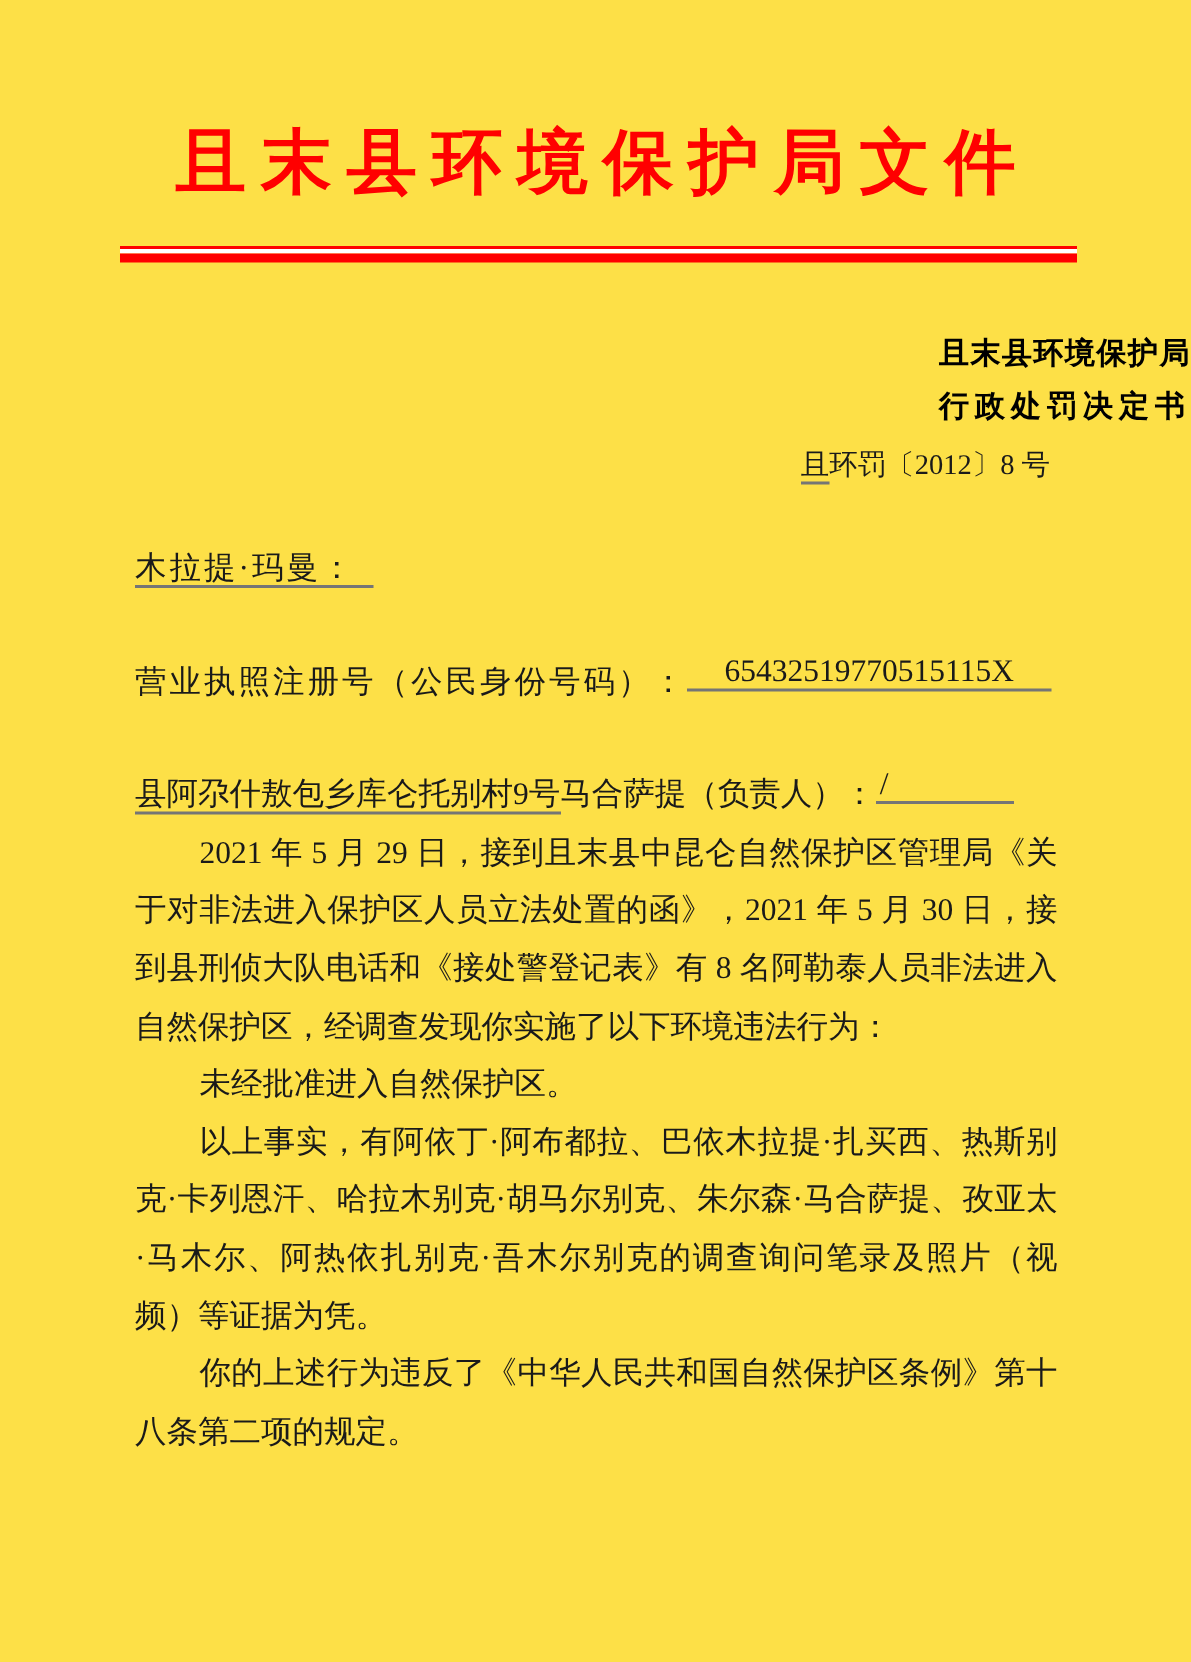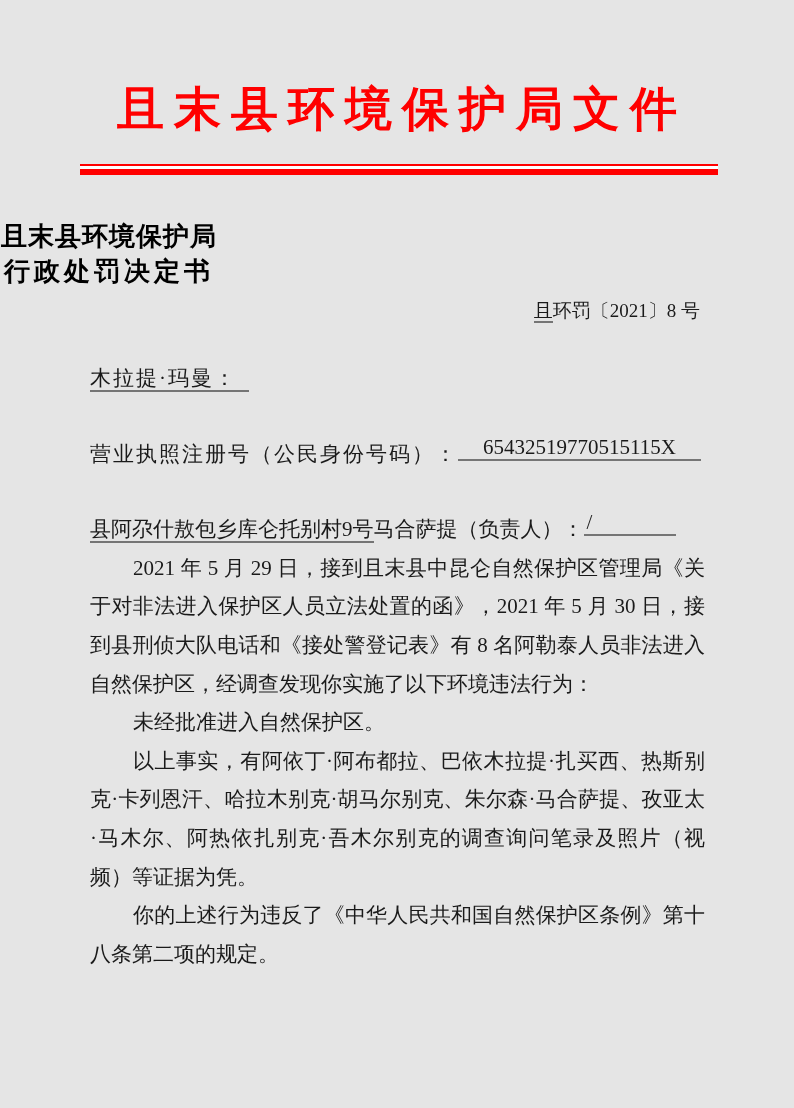--- a/index.html
+++ b/index.html
@@ -2,21 +2,21 @@
 <html><head>
 <meta charset="utf-8">
 <style>
   * { margin: 0; padding: 0; box-sizing: border-box; }
   html, body { background: #ffffff; }
   .page {
     position: relative;
     width: 794px;
     height: 1108px;
     margin: 0 auto;
-    background: #e5e5e5;
+    background: #fde047;
     overflow: hidden;
     font-family: "Liberation Serif", "DejaVu Serif", serif;
     color: #111111;
   }
   
   .letterhead {
     margin-top: 80px;
     text-align: center;
     font-size: 47px;
     font-weight: bold;
@@ -27,23 +27,23 @@
     white-space: nowrap;
   }
   .rule { margin: 26px 76px 0 80px; }
   .rule-thin  { height: 2px; background: #ff0000; }
   .rule-gap   { height: 3px; background: #ffffff; }
   .rule-thick { height: 6px; background: #ff0000; }
 
   
   .doc-title {
     margin-top: 44px;
-    text-align: left;
+    text-align: right;
     font-weight: bold;
-    font-size: 26px;
+    font-size: 20px;
     color: #000000;
   }
   .doc-title .t1 { line-height: 35px; letter-spacing: 1px; padding-left: 1px; }
   .doc-title .t2 { line-height: 35px; letter-spacing: 4px; padding-left: 4px; }
 
   .doc-no {
     margin-top: 9px;
     text-align: right;
     padding-right: 94px;
     font-size: 19px;
@@ -96,21 +96,21 @@
     <div class="rule-thin"></div>
     <div class="rule-gap"></div>
     <div class="rule-thick"></div>
   </div>
 
   <div class="doc-title">
     <div class="t1">且末县环境保护局</div>
     <div class="t2">行政处罚决定书</div>
   </div>
 
-  <div class="doc-no"><span class="ul">且</span><span>环罚〔2021〕8 号</span></div>
+  <div class="doc-no"><span class="ul">且</span><span>环罚〔2012〕8 号</span></div>
 
   <div class="body">
 
     <div class="iline"><span class="ul ul-pad name-line">木拉提·玛曼：</span></div>
 
     <div class="iline"><span class="spread">营业执照注册号（公民身份号码）：</span><span class="blank w-idnum">65432519770515115X</span></div>
 
 
     <div class="iline"><span class="ul">县阿尕什敖包乡库仑托别村9号</span><span>马合萨提（负责人）：</span><span class="blank left w-rep">/</span></div>
 

